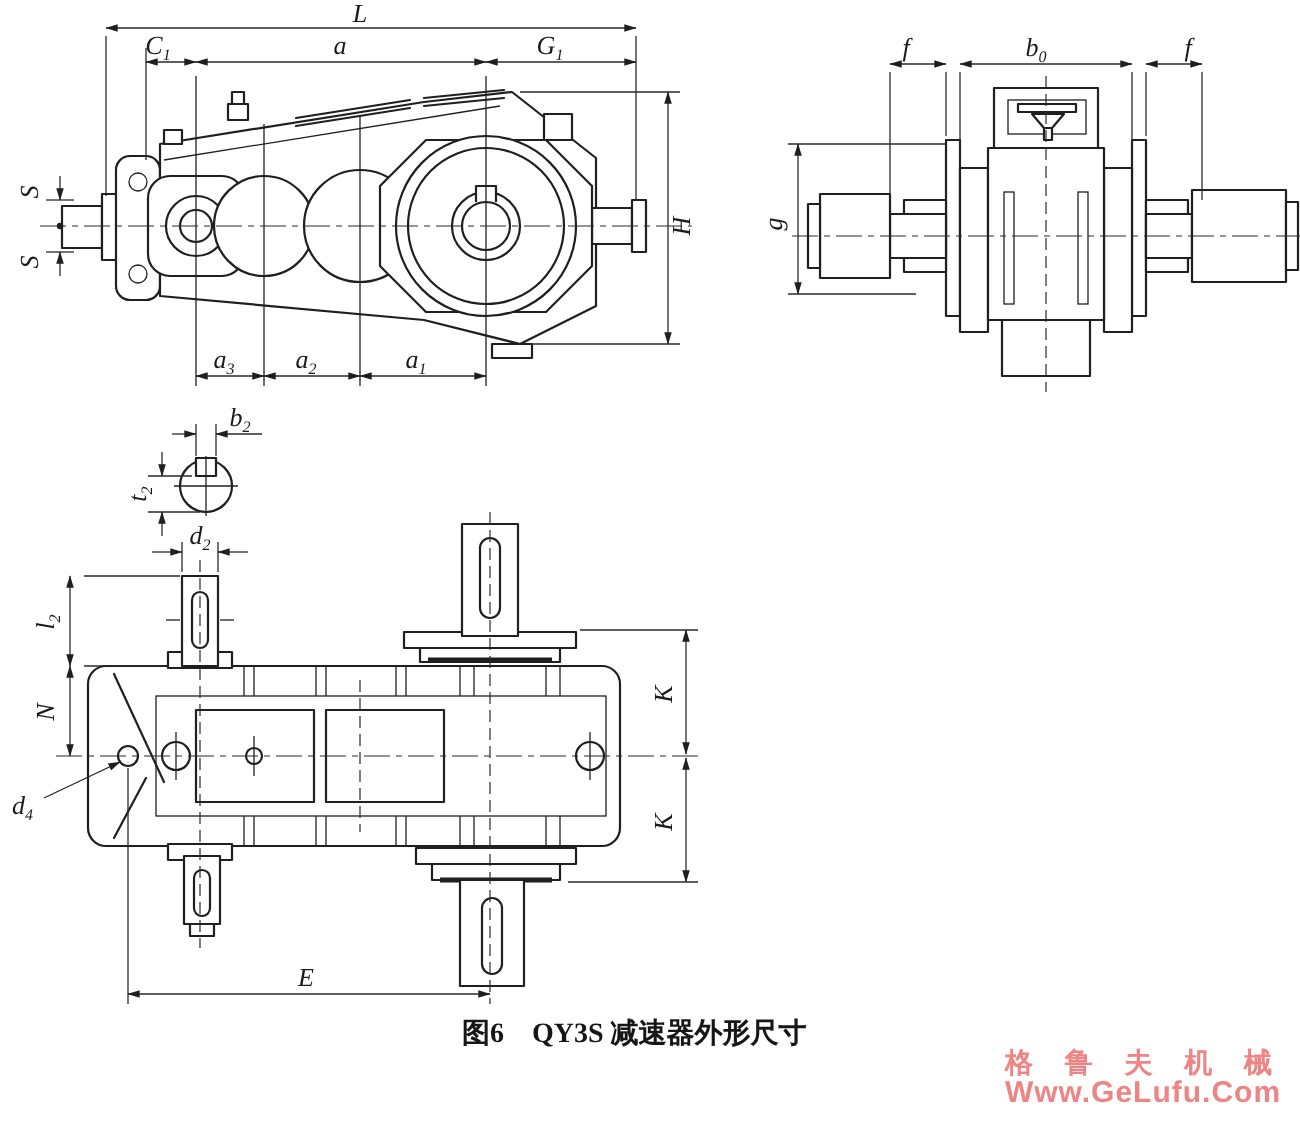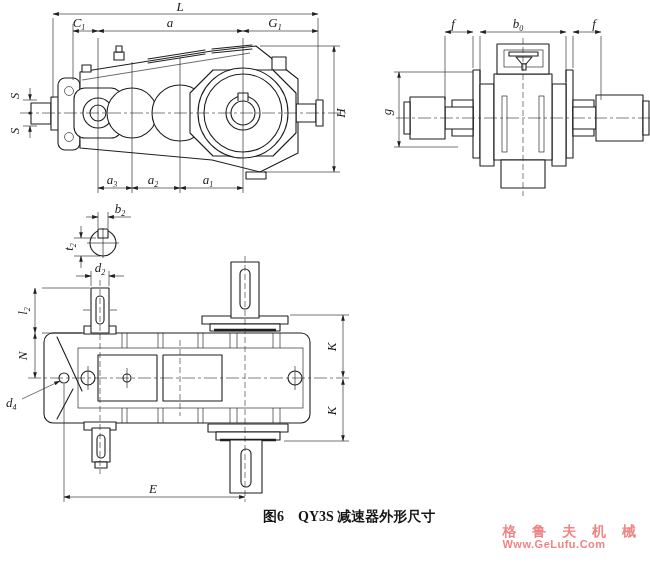--- a/index.html
+++ b/index.html
@@ -9,26 +9,26 @@
   .outline{stroke:#1f1f1f;stroke-width:1.1;fill:none;stroke-linejoin:round;stroke-linecap:round;}
   .outline-w{stroke:#1f1f1f;stroke-width:1.1;fill:#ffffff;stroke-linejoin:round;}
   .thin{stroke:#1f1f1f;stroke-width:0.65;fill:none;}
   .dim{stroke:#2a2a2a;stroke-width:0.65;fill:none;}
   .cl{stroke:#2a2a2a;stroke-width:0.6;fill:none;stroke-dasharray:13 3 3 3;}
   .dash{stroke:#2a2a2a;stroke-width:0.6;fill:none;stroke-dasharray:6 3;}
   .thick{stroke:#1f1f1f;stroke-width:2.4;fill:none;}
   text{fill:#1a1a1a;font-family:"Liberation Serif", serif;font-style:italic;font-size:13px;}
   text .sub{font-size:8px;}
   #caption{position:absolute;left:231px;top:508px;font-size:14px;font-weight:bold;
-           font-style:normal;color:#161616;font-family:"Liberation Serif", serif;white-space:nowrap;margin-left:32px;}
+           font-style:normal;color:#161616;font-family:"Liberation Serif", serif;white-space:nowrap;}
   #caption .gap{display:inline-block;width:14px;}
   #watermark{position:absolute;right:8px;top:524px;line-height:1.08;
              font-family:"Liberation Sans", sans-serif;font-weight:bold;}
   #wm1{font-size:14px;letter-spacing:6px;}
-  #wm2{font-size:11px;letter-spacing:0.5px;}
+  #wm2{font-size:15px;letter-spacing:0.5px;}
 </style>
 </head>
 <body>
 
 <div id="canvas">
 <svg width="650" height="567" viewBox="0 0 650 567">
   <defs>
     <marker id="ar" viewBox="0 0 10 10" refX="9" refY="5" markerWidth="10" markerHeight="10" orient="auto-start-reverse">
           <path d="M0,2.1 L9.5,5 L0,7.9 z" fill="#1f1f1f"></path>
         </marker>

